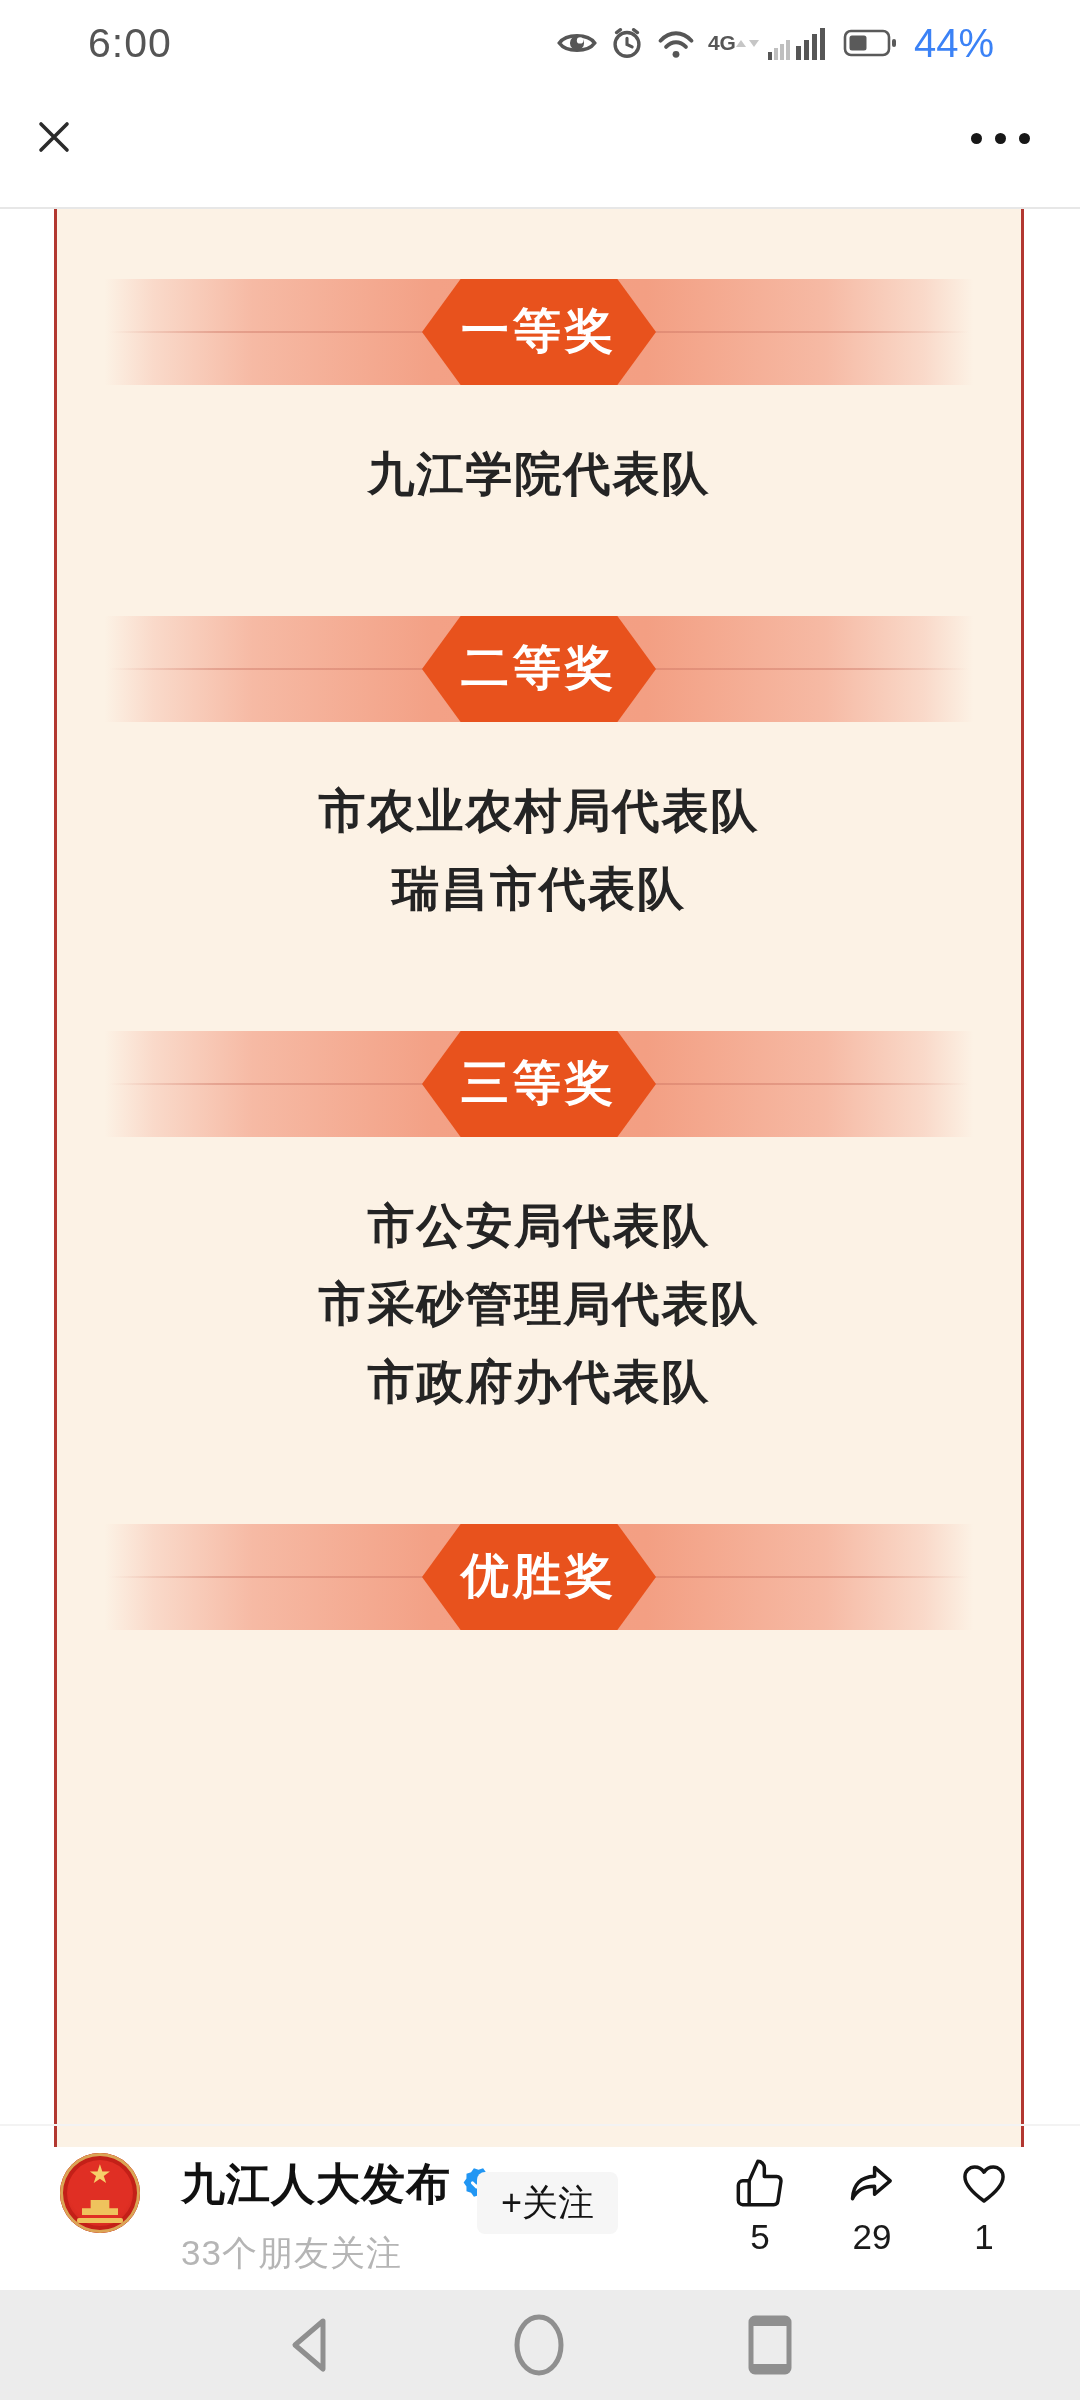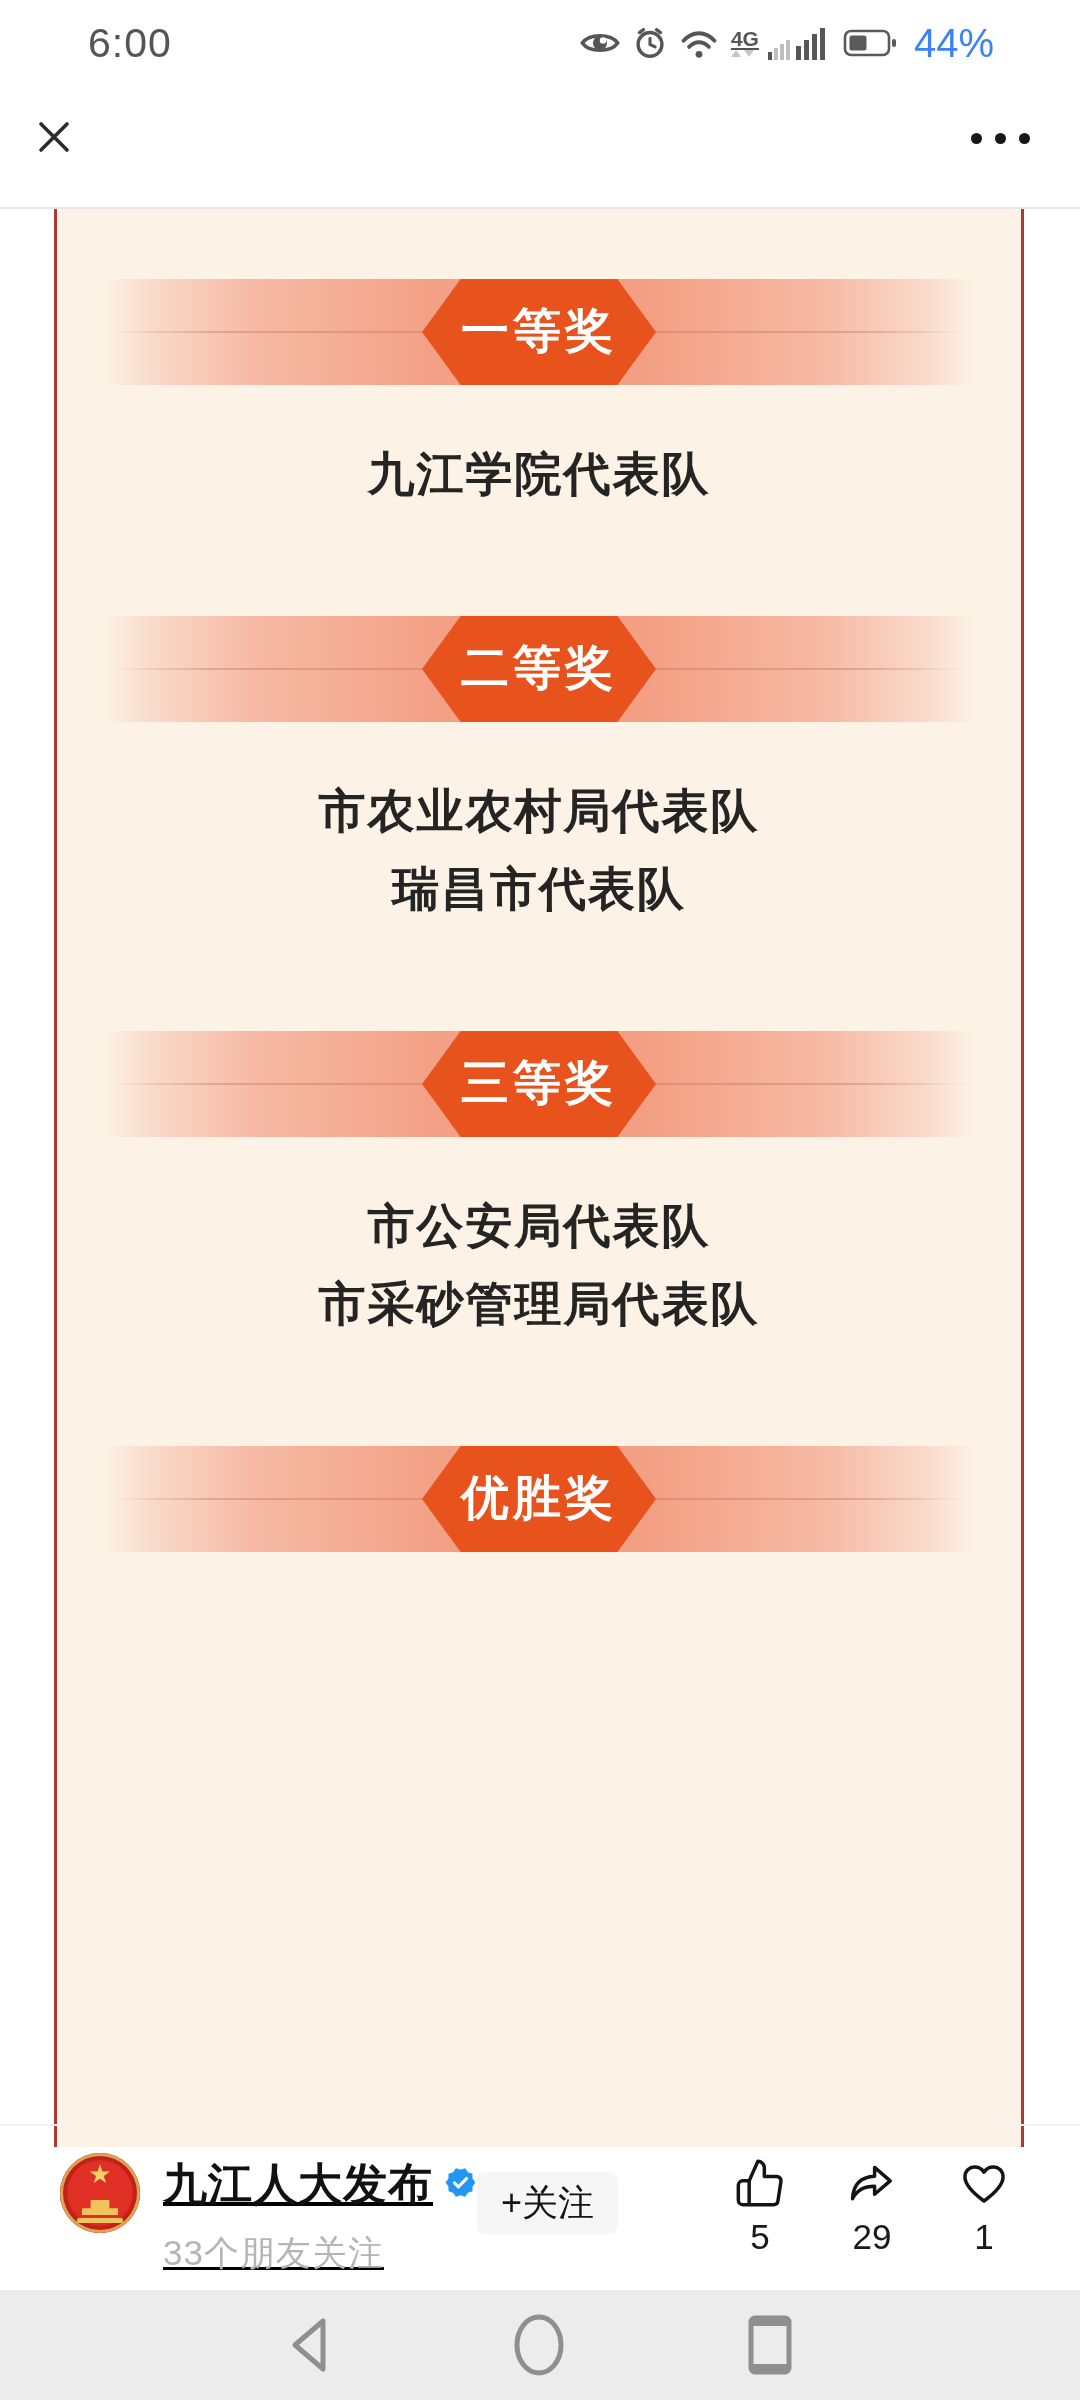--- a/index.html
+++ b/index.html
@@ -6,21 +6,21 @@
   body { font-family:"Liberation Sans","DejaVu Sans",sans-serif; }
   .screen { position:relative; width:1080px; height:2400px; background:#ffffff; overflow:hidden; }
 
   
   .status-bar { position:absolute; top:4px; left:0; width:1080px; height:70px;
     display:flex; align-items:center; justify-content:space-between;
     padding:8px 86px 0 88px; box-sizing:border-box; color:#545454; }
   .status-time { font-size:41px; color:#555555; letter-spacing:1px; }
   .status-icons { display:flex; align-items:center; gap:13px; }
   .status-icons svg { display:block; }
-  .net { display:flex; flex-direction:column; margin-right:-4px;text-decoration:underline; }
+  .net { display:flex; flex-direction:row; align-items:center; margin-right:-4px; }
   .net-4g { font-size:21px; font-weight:700; color:#565656; line-height:20px; }
   .net-arrows { display:flex; gap:3px; margin-top:1px; }
   .tri-up { width:0; height:0; border-left:5px solid transparent; border-right:5px solid transparent; border-bottom:7px solid #c6c6c6; }
   .tri-dn { width:0; height:0; border-left:5px solid transparent; border-right:5px solid transparent; border-top:7px solid #c6c6c6; }
   .batt-pct { font-size:40px; color:#3b82f6; margin-left:2px; }
 
   
   .appbar { position:absolute; top:70px; left:0; width:1080px; height:137px;
     display:flex; align-items:center; justify-content:space-between;
     padding:0 50px 0 34px; box-sizing:border-box; background:#ffffff; }
@@ -69,21 +69,21 @@
     box-shadow:inset 0 0 0 3px rgba(220,173,88,0.95), inset 0 0 0 7px rgba(195,32,24,1);
     cursor:pointer; overflow:hidden; }
   .avatar .emblem-star { position:absolute; top:8px; left:0; width:100%; text-align:center;
     color:#f6d06a; font-size:26px; line-height:26px; }
   .avatar .emblem-building { position:absolute; bottom:18px; left:50%; transform:translateX(-50%);
     width:36px; height:15px; background:#efc35d;
     clip-path:polygon(0 100%,100% 100%,100% 55%,76% 55%,76% 0,24% 0,24% 55%,0 55%); }
   .avatar .emblem-base { position:absolute; bottom:10px; left:50%; transform:translateX(-50%);
     width:46px; height:5px; background:#efc35d; border-radius:2px; }
 
-  .account-info { position:absolute; left:163px; top:8px;text-decoration:underline; }
+  .account-info { position:absolute; left:181px; top:8px; }
   .name-row { display:flex; align-items:center; gap:12px; }
   .acc-name { font-size:44px; font-weight:700; color:#111111; letter-spacing:1px; }
   .acc-sub { margin-top:16px; font-size:35px; color:#b5b5b5; letter-spacing:1px; }
 
   .follow-btn { position:absolute; left:477px; top:25px; height:62px; padding:0 24px;
     background:#f6f6f6; border:none; border-radius:8px; font-size:36px; color:#141414;
     font-family:inherit; cursor:pointer; display:flex; align-items:center; }
 
   .actions { position:absolute; right:58px; top:10px; display:flex; gap:36px; }
   .action { width:76px; display:flex; flex-direction:column; align-items:center; cursor:pointer; }
@@ -198,20 +198,21 @@
     <section class="award-section">
       <div class="ribbon-row">
         <div class="ribbon-band"></div>
         <div class="hexagon">
           <span>三等奖</span>
         </div>
       </div>
       <div class="team-list">
         <div class="team">市公安局代表队</div>
         <div class="team">市采砂管理局代表队</div>
+        <div class="team">市政府办代表队</div>
       </div>
     </section>
 
     <section class="award-section">
       <div class="ribbon-row">
         <div class="ribbon-band"></div>
         <div class="hexagon">
           <span>优胜奖</span>
         </div>
       </div>

